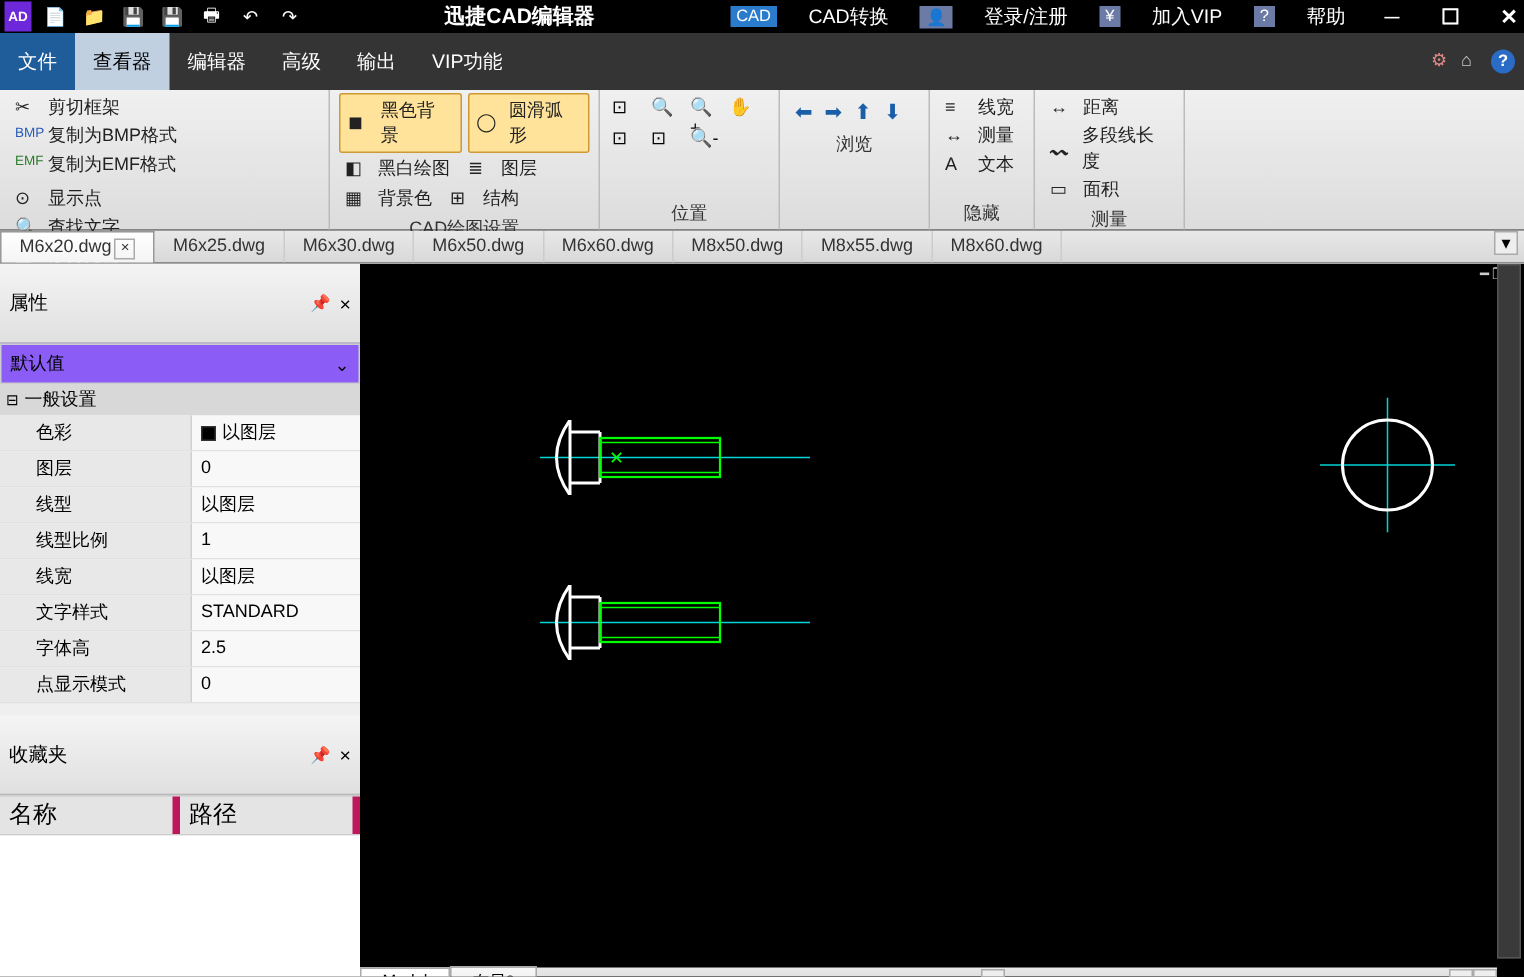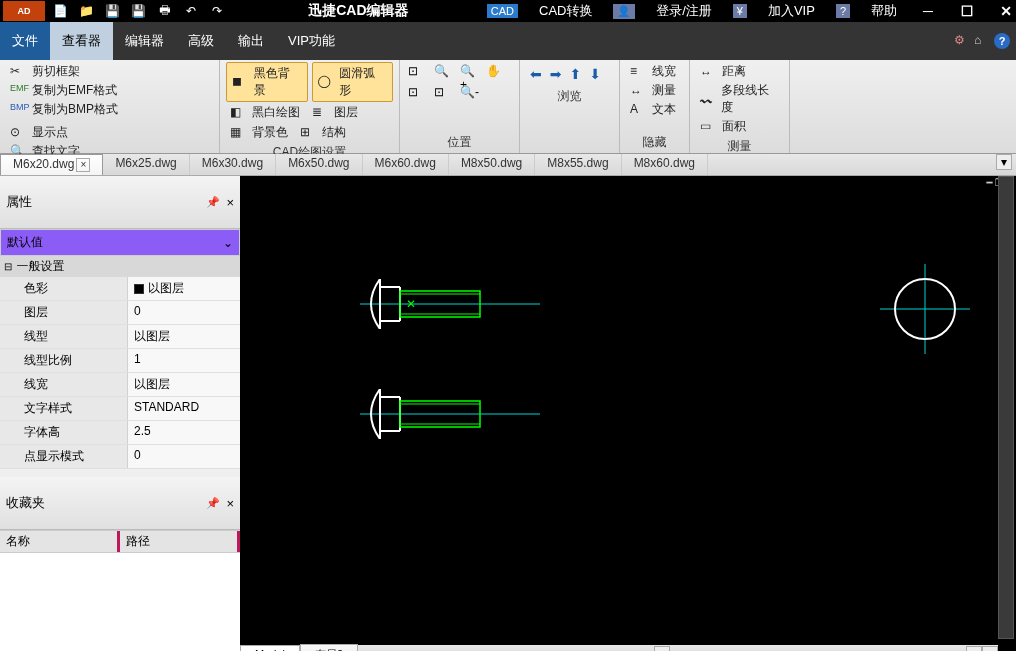--- a/index.html
+++ b/index.html
@@ -52,21 +52,21 @@
     .panel-header .x { margin-left: 6px; cursor: pointer; }
     .prop-default { padding: 4px 6px; border: 1px solid #ccc; background: #8b5cf6; display: flex; align-items: center; }
     .prop-default .dd { margin-left: auto; }
     .prop-table { background: #fff; }
     .prop-sec { background: #d8d8d8; padding: 2px 4px; font-size: 12px; display: flex; align-items: center; }
     .prop-sec::before { content: "⊟"; margin-right: 4px; font-size: 10px; }
     .prop-row { display: flex; border-bottom: 1px solid #e0e0e0; font-size: 12px; }
     .prop-row .k { width: 128px; padding: 3px 6px 3px 24px; background: #e8e8e8; border-right: 1px solid #d0d0d0; }
     .prop-row .v { flex: 1; padding: 3px 6px; background: #f8f8f8; }
     .fav-hdr { display: flex; background: #e4e4e4; border-top: 1px solid #ccc; border-bottom: 1px solid #ccc; }
-    .fav-hdr div { flex: 1; padding: 2px 6px; font-size: 12px; border-right: 3px solid #be185d; }
+    .fav-hdr div { flex: 1; padding: 2px 6px; font-size: 16px; border-right: 5px solid #be185d; }
     .fav-body { flex: 1; background: #fff; }
     
     
     .canvas-area { flex: 1; display: flex; flex-direction: column; background: #000; position: relative; }
     .canvas-hdr { display: flex; justify-content: flex-end; gap: 2px; padding: 1px 2px; background: #000; }
     .canvas-hdr span { color: #ccc; font-size: 10px; cursor: pointer; }
     .canvas { flex: 1; position: relative; background: #000; }
     .scroll-v { position: absolute; right: 2px; top: 0; bottom: 24px; width: 16px; background: #3a3a3a; border: 1px solid #555; }
     .scroll-h { position: absolute; left: 0; right: 18px; bottom: 0; height: 18px; background: linear-gradient(#e8e8e8,#d4d4d4); display: flex; align-items: center; }
     .layout-tab { padding: 2px 14px; font-size: 11px; border: 1px solid #aaa; background: linear-gradient(#f8f8f8,#e8e8e8); cursor: pointer; }
@@ -76,21 +76,21 @@
     
     .bolt { position: absolute; }
     .bolt svg { display: block; }
     
     .sq { width: 10px; height: 10px; border: 1px solid #333; display: inline-block; background: #000; vertical-align: middle; margin-right: 4px; }
   </style>
 </head>
 <body>
 
 <div class="titlebar">
-  <span class="tb-icon" style="background:#c2410c;color:#fff;font-size:9px;font-weight:bold;width:42px">AD</span>
+  <span class="tb-icon" style="background:#6d28d9;color:#fff;font-size:9px;font-weight:bold;width:18px">AD</span>
   <span class="tb-icon">📄</span>
   <span class="tb-icon">📁</span>
   <span class="tb-icon">💾</span>
   <span class="tb-icon">💾</span>
   <span class="tb-icon">🖶</span>
   <span class="tb-icon">↶</span>
   <span class="tb-icon">↷</span>
   <div class="app-title">迅捷CAD编辑器</div>
   <div class="tb-right">
     <span class="tb-btn" style="background:#2b7bcd">CAD</span>
@@ -123,26 +123,26 @@
 
 <div class="ribbon">
   <div class="r-group" style="width:220px">
     <div class="r-group-body r-row">
       <div class="r-col">
         <div class="r-btn">
             <span class="r-ico">✂</span>
             <span>剪切框架</span>
           </div>
         <div class="r-btn">
+            <span class="r-ico" style="color:#2a5bb5;font-size:9px">BMP</span>
+            <span>复制为BMP格式</span>
+          </div>
+        <div class="r-btn">
             <span class="r-ico" style="color:#2a7b2a;font-size:9px">EMF</span>
             <span>复制为EMF格式</span>
-          </div>
-        <div class="r-btn">
-            <span class="r-ico" style="color:#2a5bb5;font-size:9px">BMP</span>
-            <span>复制为BMP格式</span>
           </div>
       </div>
       <div class="r-col">
         <div class="r-btn">
             <span class="r-ico">⊙</span>
             <span>显示点</span>
           </div>
         <div class="r-btn">
             <span class="r-ico">🔍</span>
             <span>查找文字</span>

